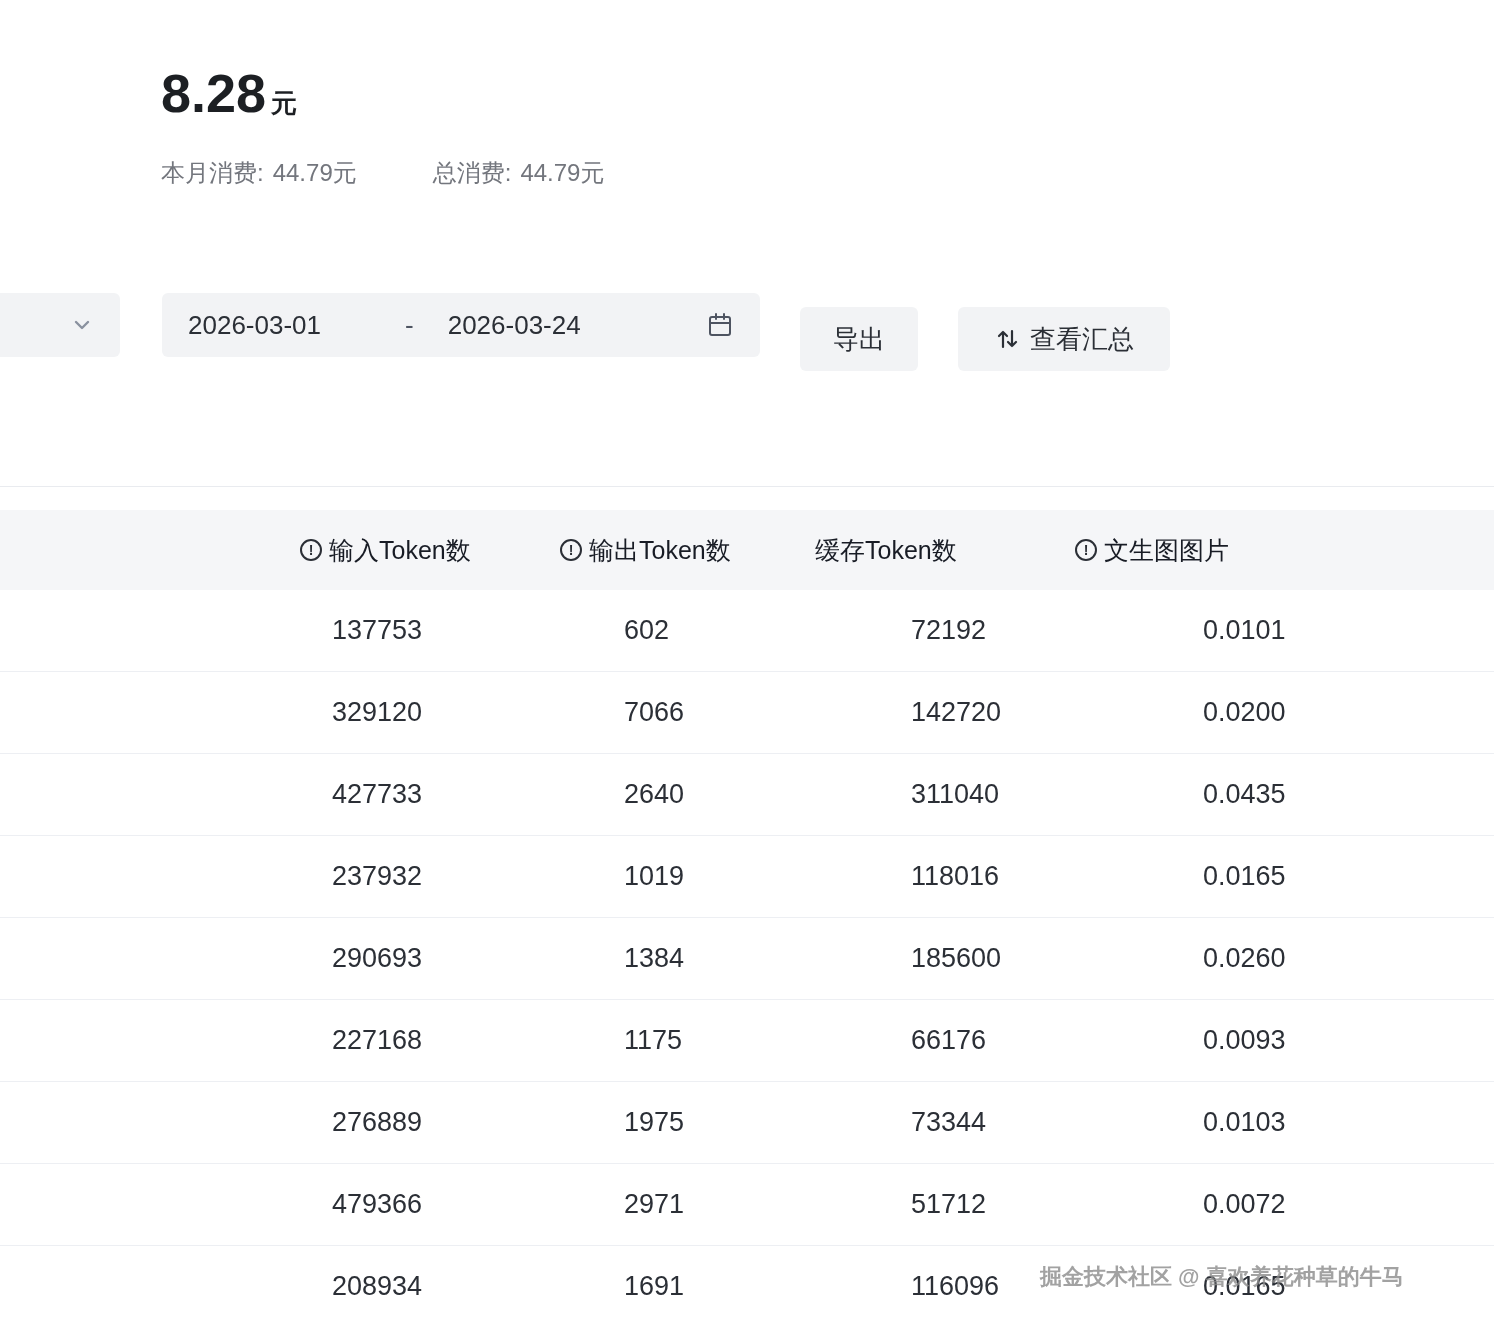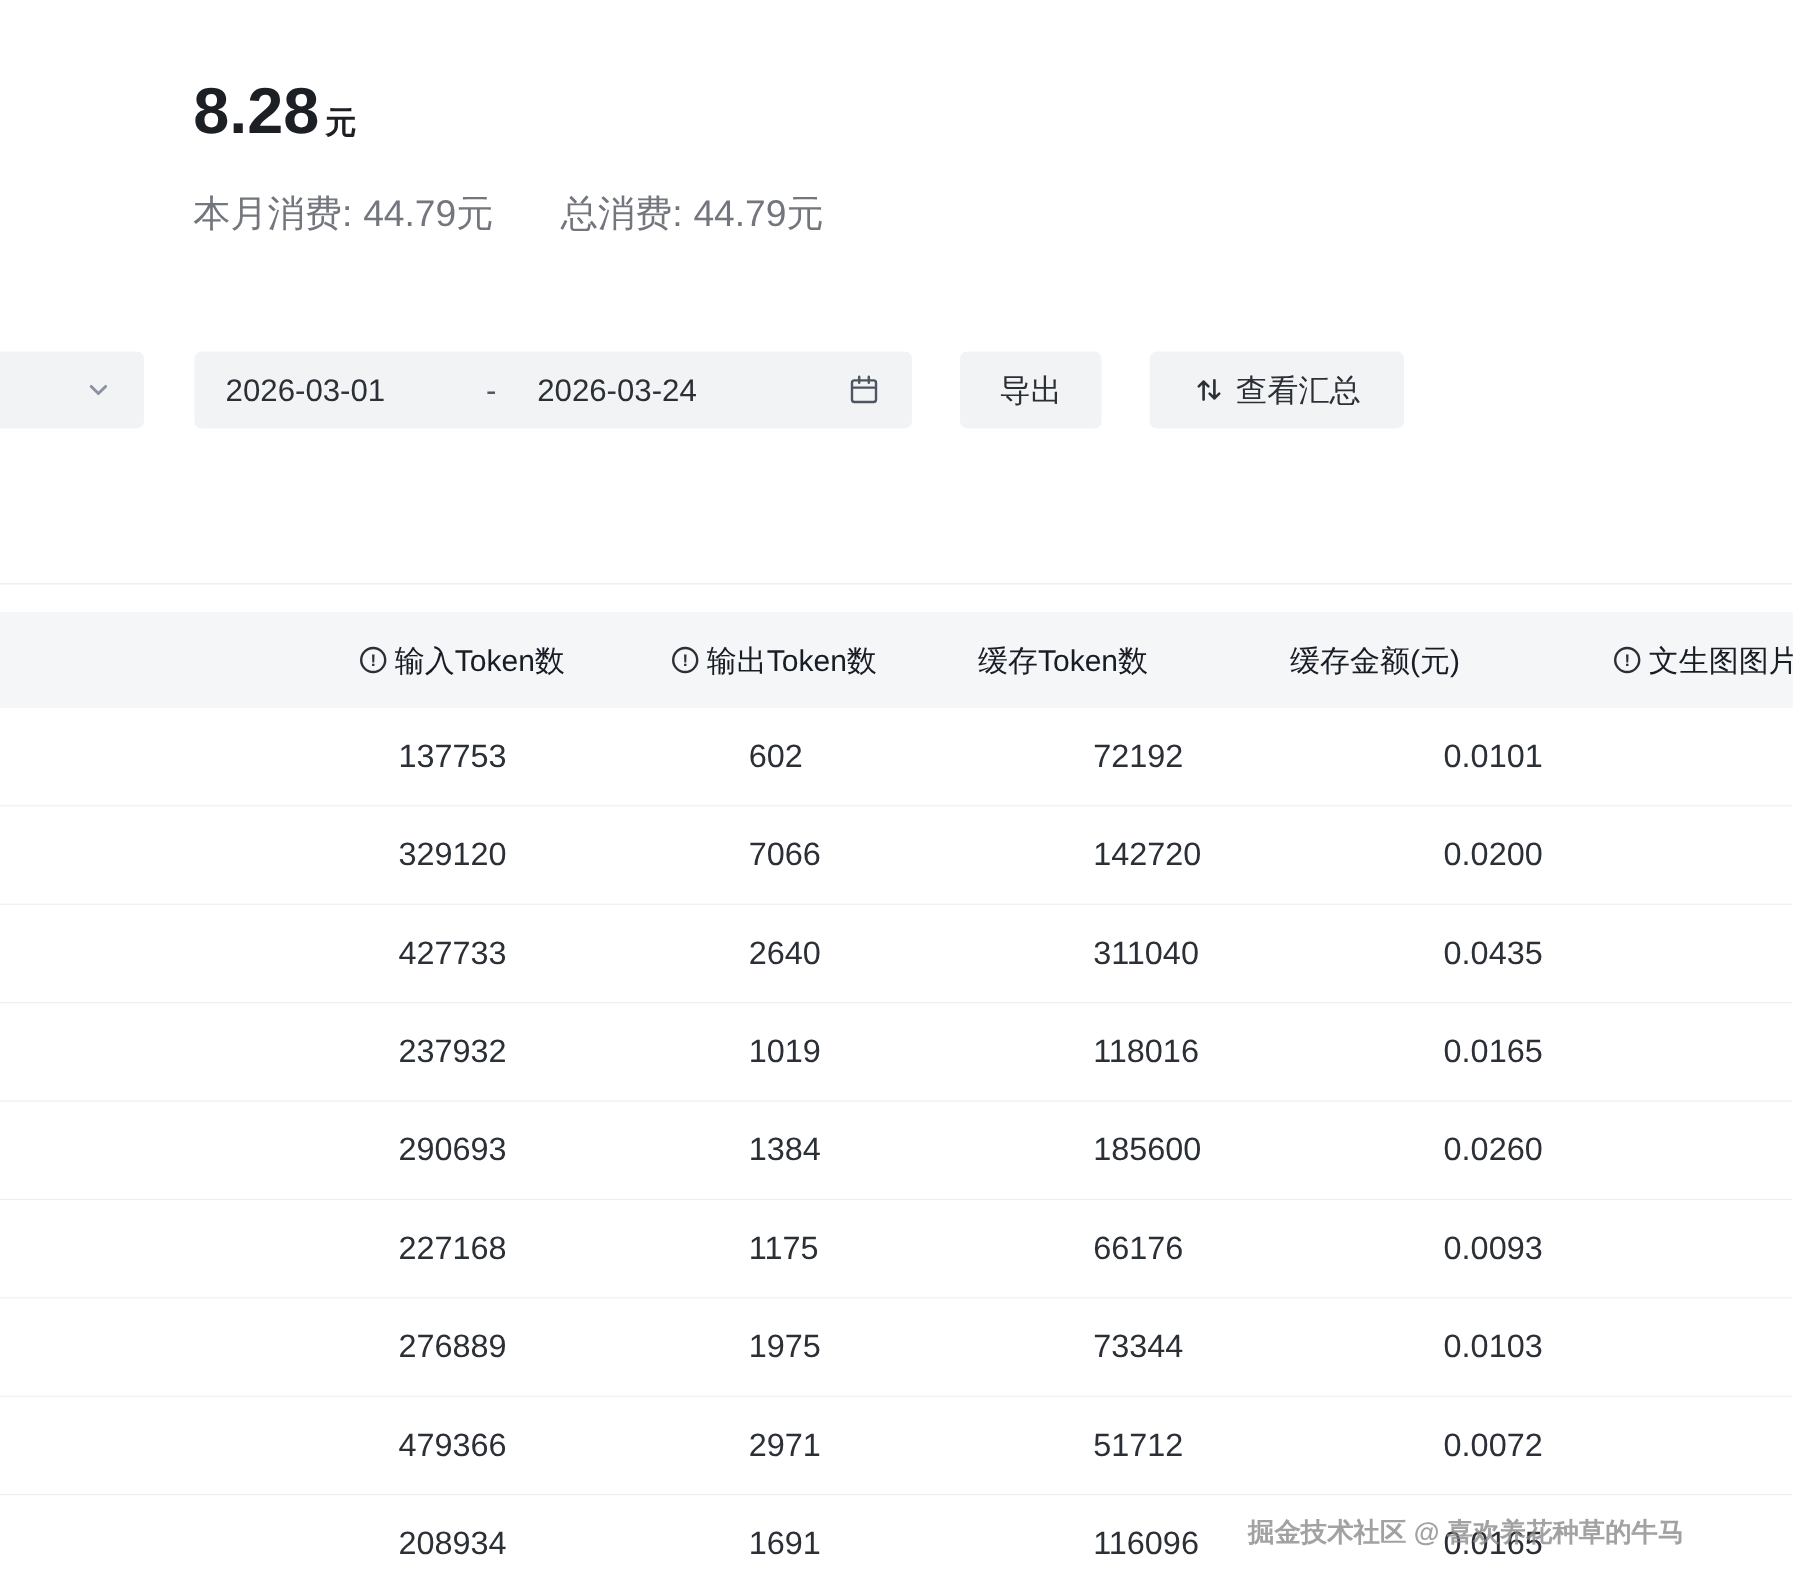--- a/index.html
+++ b/index.html
@@ -8,41 +8,41 @@
     width:1494px; height:1326px; overflow:hidden; position:relative;
     font-family:"Liberation Sans","DejaVu Sans",sans-serif;
     color:#1f2329;
   }
 
   
   .stats { position:absolute; left:161px; top:46px; }
   .stats-title { font-size:25px; font-weight:700; color:#1c1f23; letter-spacing:1px; }
   .stats-big { margin-top:18px; font-size:54px; font-weight:700; color:#1c1f23; line-height:1.1; }
   .stats-big .unit { font-size:26px; font-weight:700; margin-left:5px; }
-  .stats-sub { margin-top:34px; font-size:31px; color:#73767d; display:flex; gap:56px; }
+  .stats-sub { margin-top:34px; font-size:24px; color:#73767d; display:flex; gap:76px; }
   .stats-sub .pair-value { margin-left:9px; }
 
   
   .toolbar { position:absolute; left:0; top:293px; width:100%; height:64px; }
   .select-partial {
     position:absolute; left:-34px; top:0; width:154px; height:64px;
     background:#f2f3f5; border-radius:6px;
     display:flex; align-items:center; justify-content:flex-end; padding-right:26px;
     cursor:pointer;
   }
   .date-range {
     position:absolute; left:162px; top:0; width:598px; height:64px;
     background:#f2f3f5; border-radius:6px;
     display:flex; align-items:center; padding:0 26px;
     font-size:26px; color:#2b2f36; cursor:pointer;
   }
   .date-sep { margin-left:84px; margin-right:34px; color:#4e5461; }
   .cal-wrap { margin-left:auto; display:flex; align-items:center; }
   .btn {
-    position:absolute; top:0; height:64px; border:none; border-radius:6px;
+    position:absolute; top:14px; height:64px; border:none; border-radius:6px;
     background:#f2f3f5; color:#2b2f36; font-size:26px;
     display:flex; align-items:center; justify-content:center;
     font-family:Liberation Sans, sans-serif; cursor:pointer;
   }
   .btn-export { left:800px; width:118px; }
   .btn-summary { left:958px; width:212px; gap:10px; }
 
   
   .table { position:absolute; left:0; top:486px; width:100%; border-top:1px solid #e9ebef; }
   .thead, .row {
@@ -132,23 +132,20 @@
         <span>输入Token数</span>
       </div>
       <div class="th">
         <span class="info-icon">!</span>
         <span>输出Token数</span>
       </div>
       <div class="th">
         <span>缓存Token数</span>
       </div>
       <div class="th">
-        <span>缓存金额(元)</span>
-      </div>
-      <div class="th">
         <span class="info-icon">!</span>
         <span>文生图图片</span>
       </div>
     </div>
     <div class="row">
       <div class="td"></div>
       <div class="td">137753</div>
       <div class="td">602</div>
       <div class="td">72192</div>
       <div class="td">0.0101</div>

